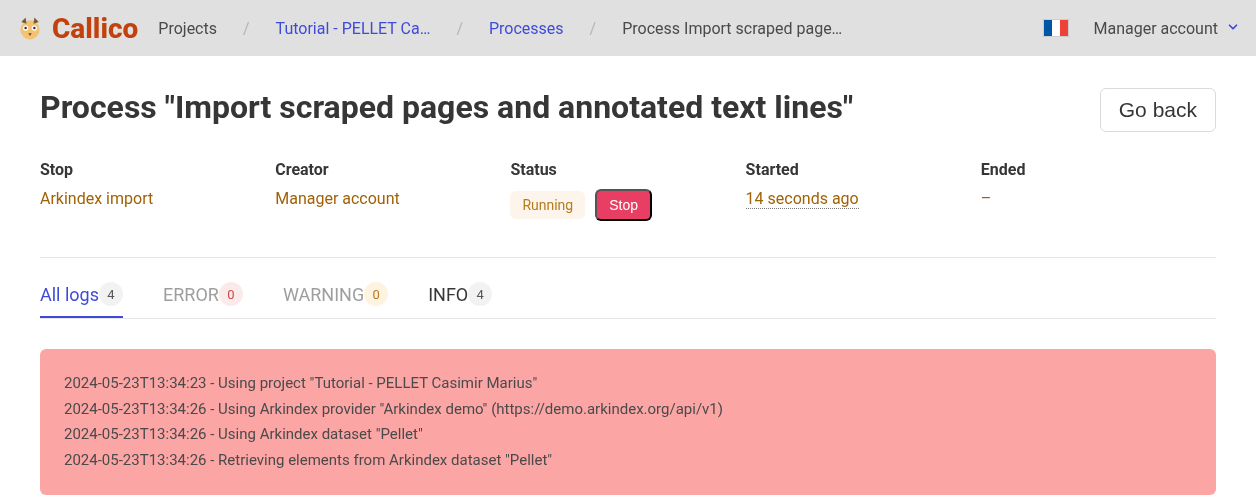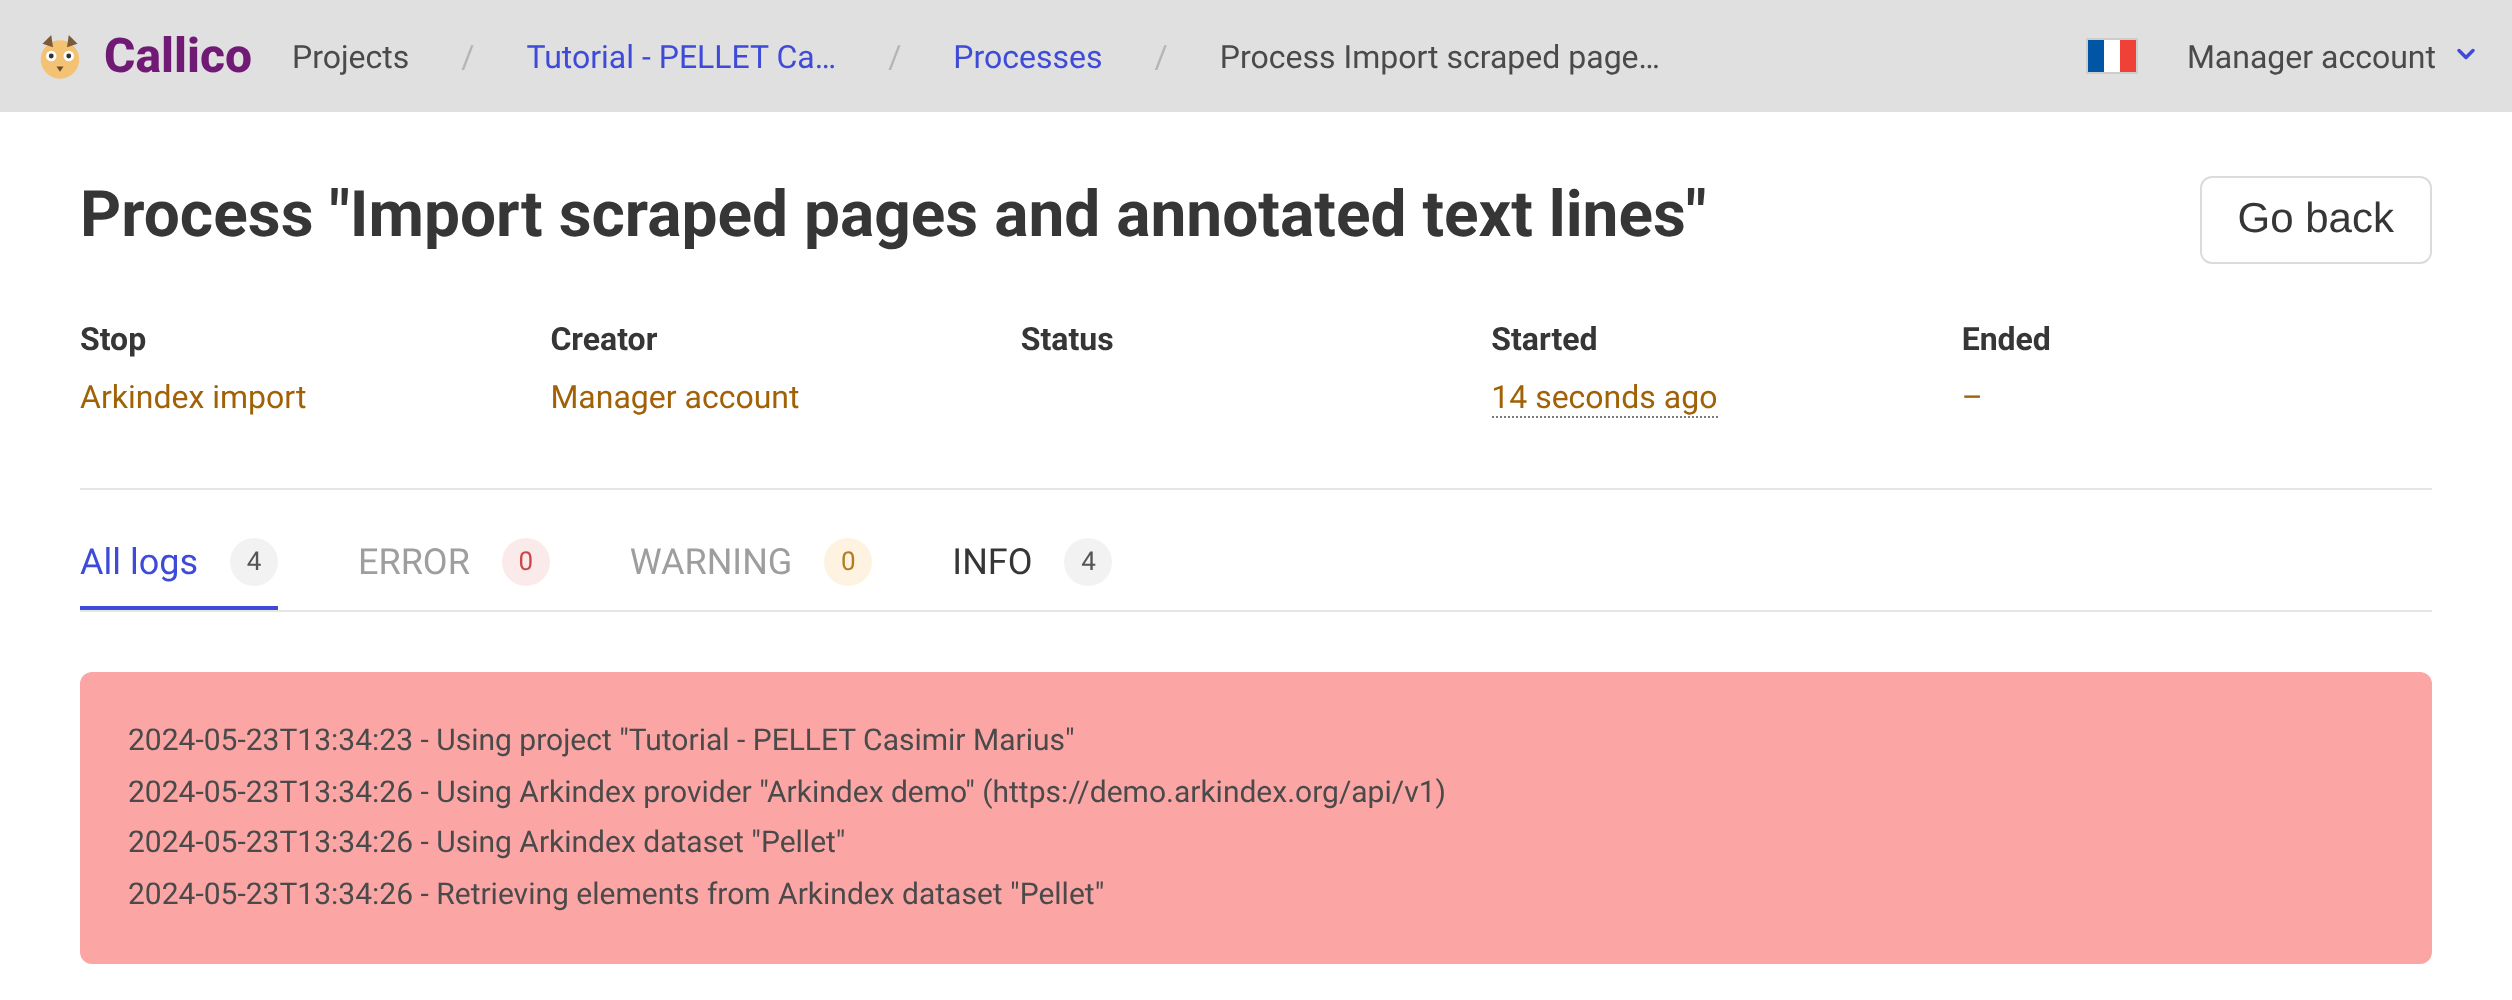--- a/index.html
+++ b/index.html
@@ -12,22 +12,22 @@
       display: flex;
       align-items: center;
       background: #e0e0e0;
       height: 56px;
       padding: 0 16px;
     }
     .brand {
       display: flex;
       align-items: center;
       font-weight: 800;
-      font-size: 24px;
-      color: #701a75;
+      font-size: 28px;
+      color: #c2410c;
       margin-right: 20px;
     }
     .brand-logo {
       width: 28px;
       height: 28px;
       margin-right: 8px;
       display: inline-flex;
       align-items: center;
       justify-content: center;
     }
@@ -111,21 +111,21 @@
     }
     .tabs {
       display: flex;
       align-items: center;
       gap: 40px;
       border-bottom: 1px solid #e6e6e6;
     }
     .tab {
       display: flex;
       align-items: center;
-      gap: 16px;
+      gap: 0;
       padding-bottom: 10px;
       font-size: 18px;
       color: #9e9e9e;
       border-bottom: 2px solid transparent;
     }
     .tab.active { color: #3e4bd8; border-bottom-color: #3e4bd8; }
     .tab.info { color: #363636; }
     .badge {
       min-width: 24px;
       height: 24px;
@@ -207,20 +207,24 @@
     <div class="meta-col">
       <div class="meta-label">Stop</div>
       <div class="meta-val">Arkindex import</div>
     </div>
     <div class="meta-col">
       <div class="meta-label">Creator</div>
       <div class="meta-val">Manager account</div>
     </div>
     <div class="meta-col">
       <div class="meta-label">Status</div>
+      <div class="status-tags">
+        <span class="tag tag-running">Running</span>
+        <button class="tag tag-stop">Stop</button>
+      </div>
     </div>
     <div class="meta-col">
       <div class="meta-label">Started</div>
       <div class="meta-val"><span class="started-val">14 seconds ago</span></div>
     </div>
     <div class="meta-col">
       <div class="meta-label">Ended</div>
       <div class="meta-val">–</div>
     </div>
   </div>

